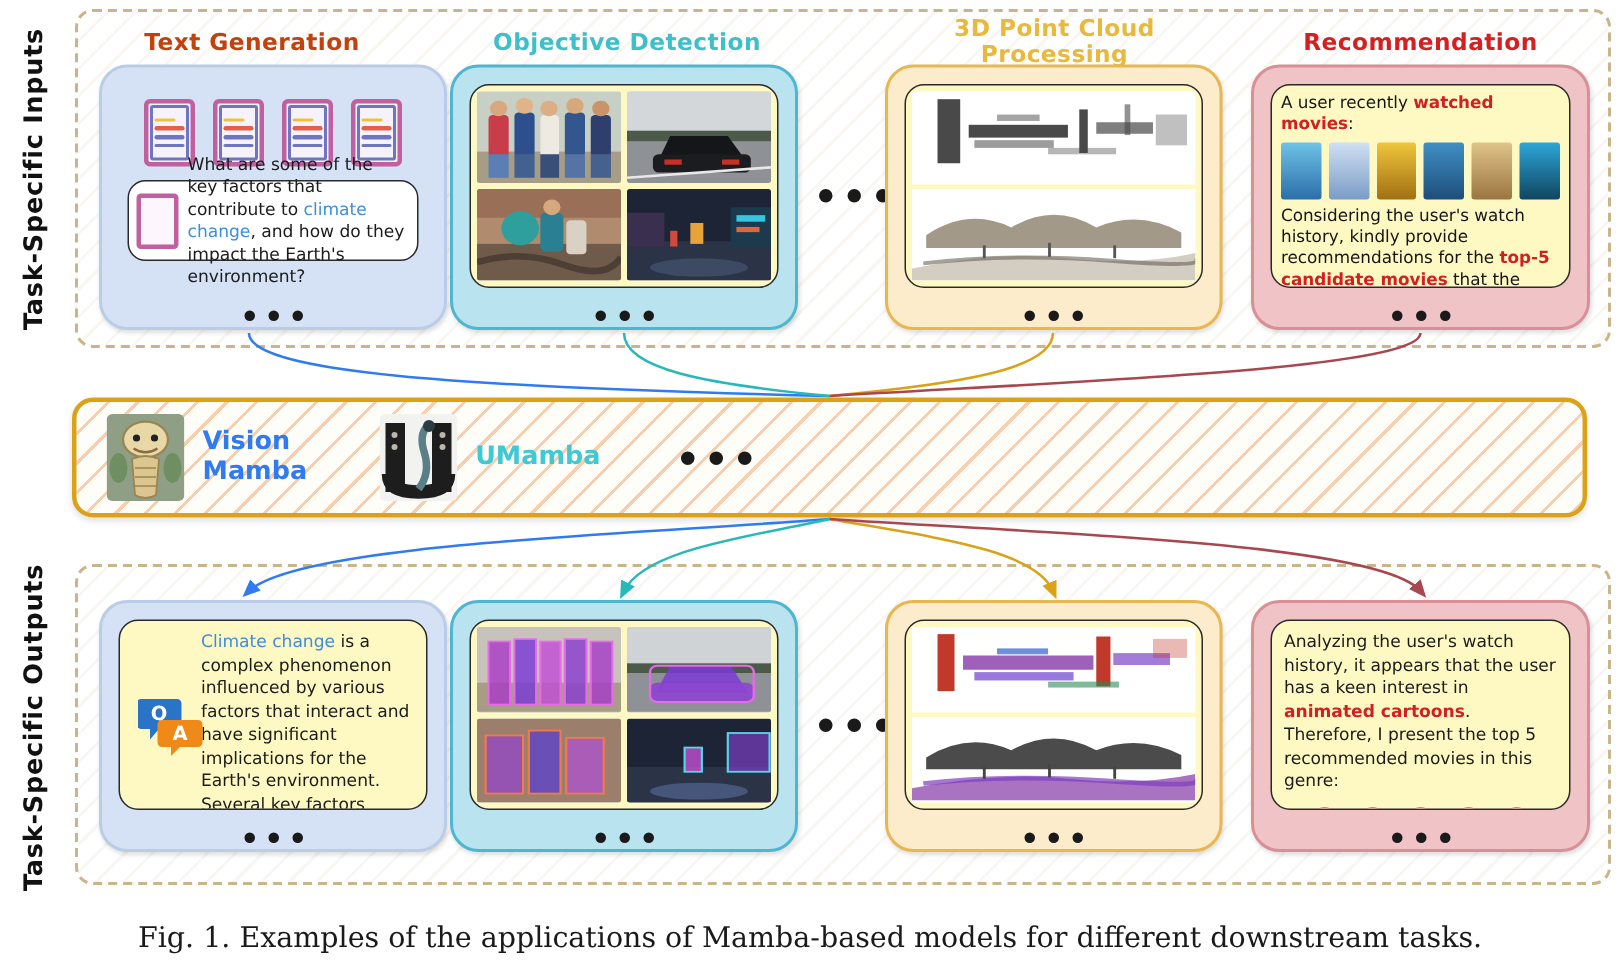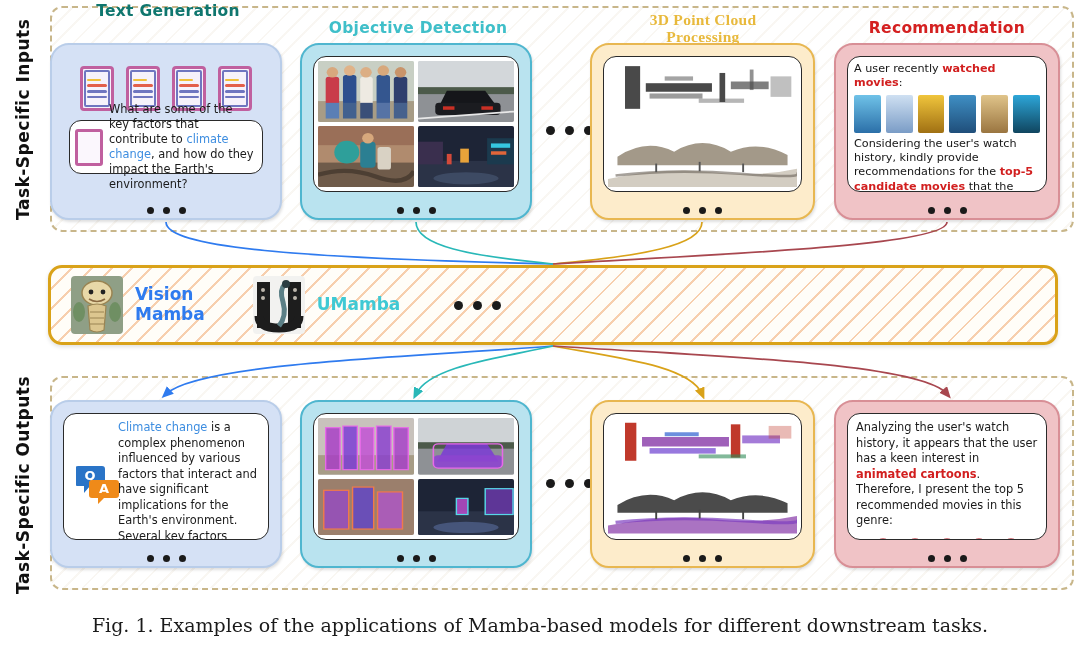--- a/index.html
+++ b/index.html
@@ -55,34 +55,34 @@
   .card {
     position: absolute;
     border-radius: 19px;
     border: 2.5px solid;
     box-shadow: 1px 2px 3px rgba(0,0,0,.13);
   }
   .card-inner {
     position: absolute;
     left: 11px; right: 11px; top: 11px;
     bottom: 26px;
-    background: #ffffff;
+    background: #fef9c3;
     border: 1.6px solid #2a2a2a;
     border-radius: 13px;
     overflow: hidden;
   }
   .dots {
     position: absolute;
     left: 0; right: 0; bottom: 4px;
     display: flex; justify-content: center; gap: 9px;
   }
   .dots i { width: 7px; height: 7px; border-radius: 50%; background: #1a1a1a; display:block; }
 
   
-  .c-blue   { background: #d5e1f5; border-color: #b9cde9; }
+  .c-blue   { background: #d5e1f5; border-color: #b9cde9; margin-left: 16px; }
   .c-cyan   { background: #b9e3ef; border-color: #4fb6cf; }
   .c-amber  { background: #fdeccb; border-color: #e8b751; }
   .c-pink   { background: #f0c3c6; border-color: #d88f96; }
 
   
   .mid-dots {
     position: absolute;
     display: flex; gap: 10px; align-items: center;
   }
   .mid-dots i { width: 9px; height: 9px; border-radius: 50%; background: #1a1a1a; display:block; }
@@ -188,23 +188,23 @@
 </head>
 <body>
 
 <div id="root">
 
   <div class="side-label" id="side-inputs">Task-Specific Inputs</div>
   <div class="side-label" id="side-outputs">Task-Specific Outputs</div>
 
   <div class="dashed-section" id="inputs-section"></div>
 
-  <div class="col-title" style="left:48px; top:3px; width:240px; color:#0f766e;">Text Generation</div>
+  <div class="col-title" style="left:48px; top:20px; width:240px; color:#c2410c;">Text Generation</div>
   <div class="col-title" style="left:298px; top:20px; width:240px; color:#3fbfc9;">Objective Detection</div>
-  <div class="col-title" style="left:588px; top:11px; width:230px; color:#e8b93c;font-family:Liberation Serif, serif;">
+  <div class="col-title" style="left:588px; top:11px; width:230px; color:#e8b93c;">
     <span>3D Point Cloud</span><br>
     <span>Processing</span>
   </div>
   <div class="col-title" style="left:832px; top:20px; width:230px; color:#d42020;">Recommendation</div>
 
   <div class="card c-blue" style="left:50px; top:43px; width:232px; height:177px;">
     <div class="card-inner" style="border:none; background:transparent;">
       <div class="doc-row">
         <div class="doc">
             <span class="ln-y"></span>

